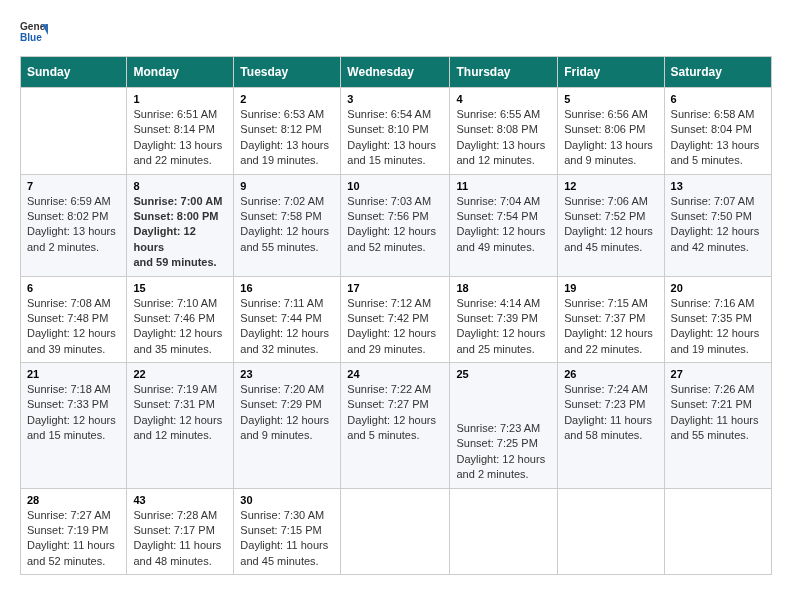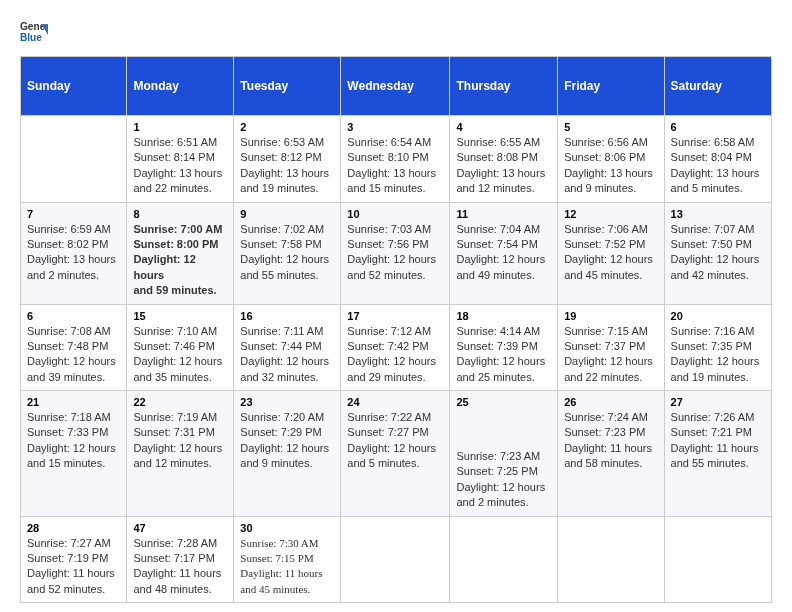--- a/index.html
+++ b/index.html
@@ -42,24 +42,24 @@
     .location {
       font-size: 15px;
       color: #555;
     }
     table {
       width: 100%;
       border-collapse: collapse;
       font-size: 10px;
     }
     thead tr th {
-      background: #1d4ed8;
+      background: #0f766e;
       color: #fff;
       text-align: left;
-      padding: 22px 6px;
+      padding: 8px 6px;
       font-size: 12px;
       font-weight: bold;
       border: 1px solid #ccc;
     }
     tbody tr td {
       border: 1px solid #ccc;
       vertical-align: top;
       padding: 5px 6px;
       width: 113px;
       min-height: 70px;
@@ -314,29 +314,29 @@
         </tr>
         <tr>
           <td>
             <span class="day-num">28</span>
             <div class="day-detail" style="white-space: pre-line;">Sunrise: 7:27 AM
 Sunset: 7:19 PM
 Daylight: 11 hours
 and 52 minutes.</div>
           </td>
           <td>
-            <span class="day-num">47</span>
+            <span class="day-num">43</span>
             <div class="day-detail" style="white-space: pre-line;">Sunrise: 7:28 AM
 Sunset: 7:17 PM
 Daylight: 11 hours
 and 48 minutes.</div>
           </td>
           <td>
             <span class="day-num">30</span>
-            <div class="day-detail" style="white-space: pre-line; font-family: Liberation Serif, serif;">Sunrise: 7:30 AM
+            <div class="day-detail" style="white-space: pre-line;">Sunrise: 7:30 AM
 Sunset: 7:15 PM
 Daylight: 11 hours
 and 45 minutes.</div>
           </td>
           <td class="empty-cell"></td>
           <td class="empty-cell"></td>
           <td class="empty-cell"></td>
           <td class="empty-cell"></td>
         </tr>
       </tbody>

